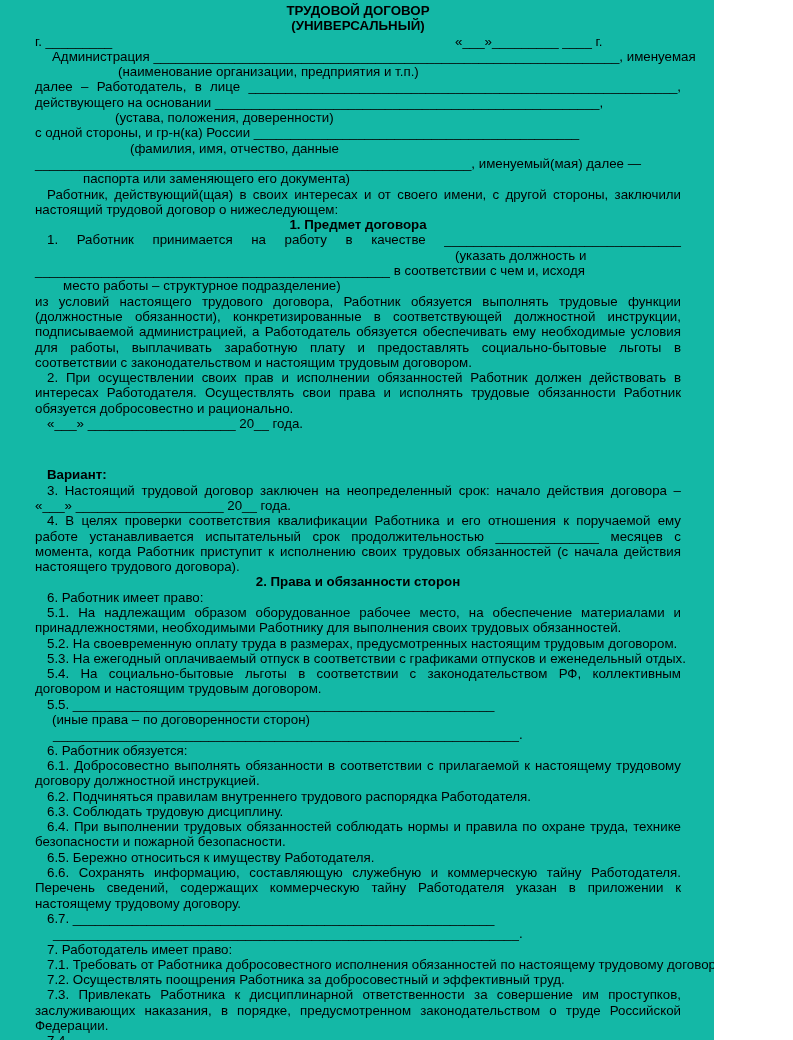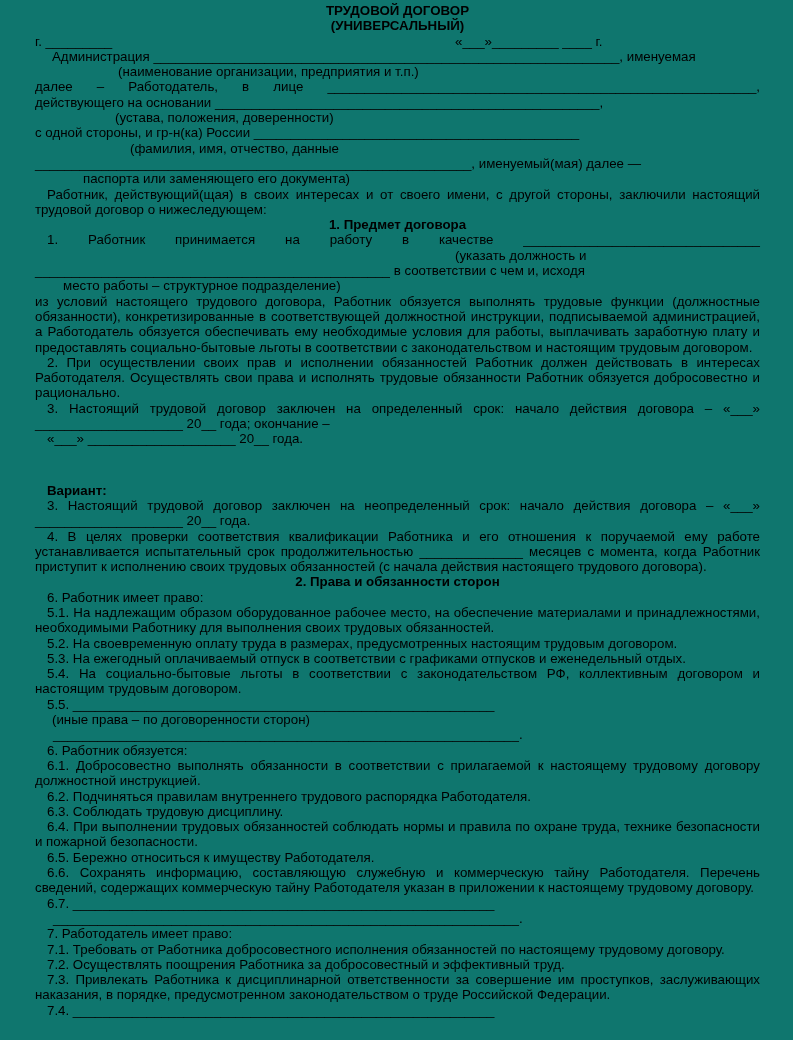--- a/index.html
+++ b/index.html
@@ -1,19 +1,19 @@
 <!DOCTYPE html>
 <html><head>
 <meta charset="utf-8">
 <style>
   html,body{margin:0;padding:0;background:#ffffff;}
   .page{
-    width:793px;height:1040px;box-sizing:border-box;
+    width:714px;height:1040px;box-sizing:border-box;
     padding:3px 33px 0 35px;
-    background:#0f766e;color:#000000;
+    background:#14b8a6;color:#000000;
     font-family:"Liberation Sans",sans-serif;
     font-size:13.3px;line-height:15.3px;
     overflow:hidden;
   }
   .h{text-align:center;font-weight:bold;}
   .j{text-align:justify;text-indent:12px;}
   .j0{text-align:justify;}
   .jl{text-align:justify;text-align-last:justify;text-indent:12px;}
   .jl0{text-align:justify;text-align-last:justify;}
   .in{text-indent:12px;}
@@ -54,21 +54,20 @@
   <div class="ml48 nw">паспорта или заменяющего его документа)</div>
   <div class="j">Работник, действующий(щая) в своих интересах и от своего имени, с другой стороны, заключили настоящий трудовой договор о нижеследующем:</div>
 
   <div class="h">1. Предмет договора</div>
   <div class="jl">1. Работник принимается на работу в качестве ________________________________</div>
   <div class="ml420 nw">(указать должность и</div>
   <div class="nw">________________________________________________ в соответствии с чем и, исходя</div>
   <div class="ml28 nw">место работы – структурное подразделение)</div>
   <div class="j0">из условий настоящего трудового договора, Работник обязуется выполнять трудовые функции (должностные обязанности), конкретизированные в соответствующей должностной инструкции, подписываемой администрацией, а Работодатель обязуется обеспечивать ему необходимые условия для работы, выплачивать заработную плату и предоставлять социально-бытовые льготы в соответствии с законодательством и настоящим трудовым договором.</div>
   <div class="j">2. При осуществлении своих прав и исполнении обязанностей Работник должен действовать в интересах Работодателя. Осуществлять свои права и исполнять трудовые обязанности Работник обязуется добросовестно и рационально.</div>
-  <div class="j">3. Настоящий трудовой договор заключен на определенный срок: начало действия договора – «___» ____________________ 20__ года; окончание –</div>
   <div class="in nw">«___» ____________________ 20__ года.</div>
   <div class="in b nw">Вариант:</div>
   <div class="j">3. Настоящий трудовой договор заключен на неопределенный срок: начало действия договора – «___» ____________________ 20__ года.</div>
   <div class="j">4. В целях проверки соответствия квалификации Работника и его отношения к поручаемой ему работе устанавливается испытательный срок продолжительностью ______________ месяцев с момента, когда Работник приступит к исполнению своих трудовых обязанностей (с начала действия настоящего трудового договора).</div>
 
   <div class="h">2. Права и обязанности сторон</div>
   <div class="in nw">6. Работник имеет право:</div>
   <div class="j">5.1. На надлежащим образом оборудованное рабочее место, на обеспечение материалами и принадлежностями, необходимыми Работнику для выполнения своих трудовых обязанностей.</div>
   <div class="in nw">5.2. На своевременную оплату труда в размерах, предусмотренных настоящим трудовым договором.</div>
   <div class="in nw">5.3. На ежегодный оплачиваемый отпуск в соответствии с графиками отпусков и еженедельный отдых.</div>

